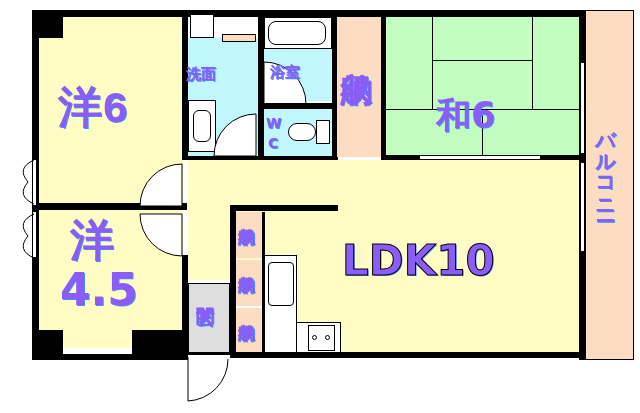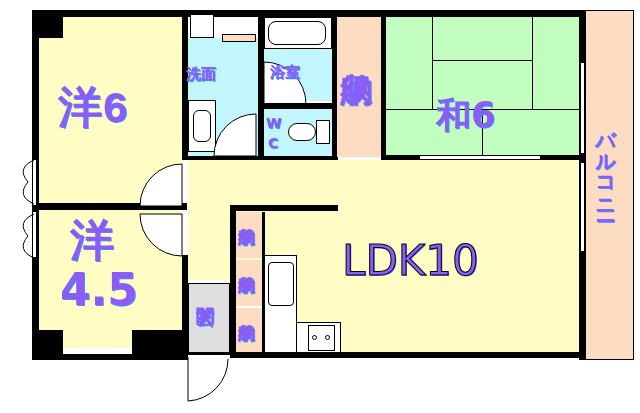--- a/index.html
+++ b/index.html
@@ -103,21 +103,21 @@
 <div class="abs" style="left:580px;top:62px;width:5px;height:92px;background:#fff;border:1px solid #000;"></div>
 <div class="abs" style="left:580px;top:162px;width:5px;height:90px;background:#fff;border:1px solid #000;"></div>
 
 <div class="room" style="left:586px;top:10px;width:48px;height:350px;background:#FDDDC2;border:1px solid #000;border-left:none;"></div>
 <div class="lbl vtxt" style="left:596px;top:118px;font-size:20px;">バルコニー</div>
 
 <div class="room" style="left:262px;top:160px;width:317px;height:194px;background:#FFFDC4;"></div>
 <div class="room" style="left:188px;top:160px;width:130px;height:50px;background:#FFFDC4;"></div>
 <div class="abs wall" style="left:230px;top:205px;width:108px;height:6px;"></div>
 <div class="abs wall" style="left:230px;top:205px;width:6px;height:150px;"></div>
-<div class="lbl" style="left:342px;top:240px;font-size:42px;font-weight:normal;-webkit-text-stroke:1px #000;">LDK10</div>
+<div class="lbl" style="left:342px;top:240px;font-size:42px;font-weight:bold;-webkit-text-stroke:1px #000;">LDK10</div>
 
 <div class="room" style="left:236px;top:212px;width:26px;height:46px;background:#FDDDC2;"></div>
 <div class="room" style="left:236px;top:260px;width:26px;height:46px;background:#FDDDC2;"></div>
 <div class="room" style="left:236px;top:308px;width:26px;height:46px;background:#FDDDC2;"></div>
 <div class="lbl vtxt" style="left:238px;top:214px;font-size:17px;">収納</div>
 <div class="lbl vtxt" style="left:238px;top:262px;font-size:17px;">収納</div>
 <div class="lbl vtxt" style="left:238px;top:310px;font-size:17px;">収納</div>
 <div class="abs wall" style="left:262px;top:212px;width:3px;height:143px;"></div>
 
 <div class="abs" style="left:264px;top:255px;width:33px;height:100px;background:#fff;border:1px solid #000;"></div>

